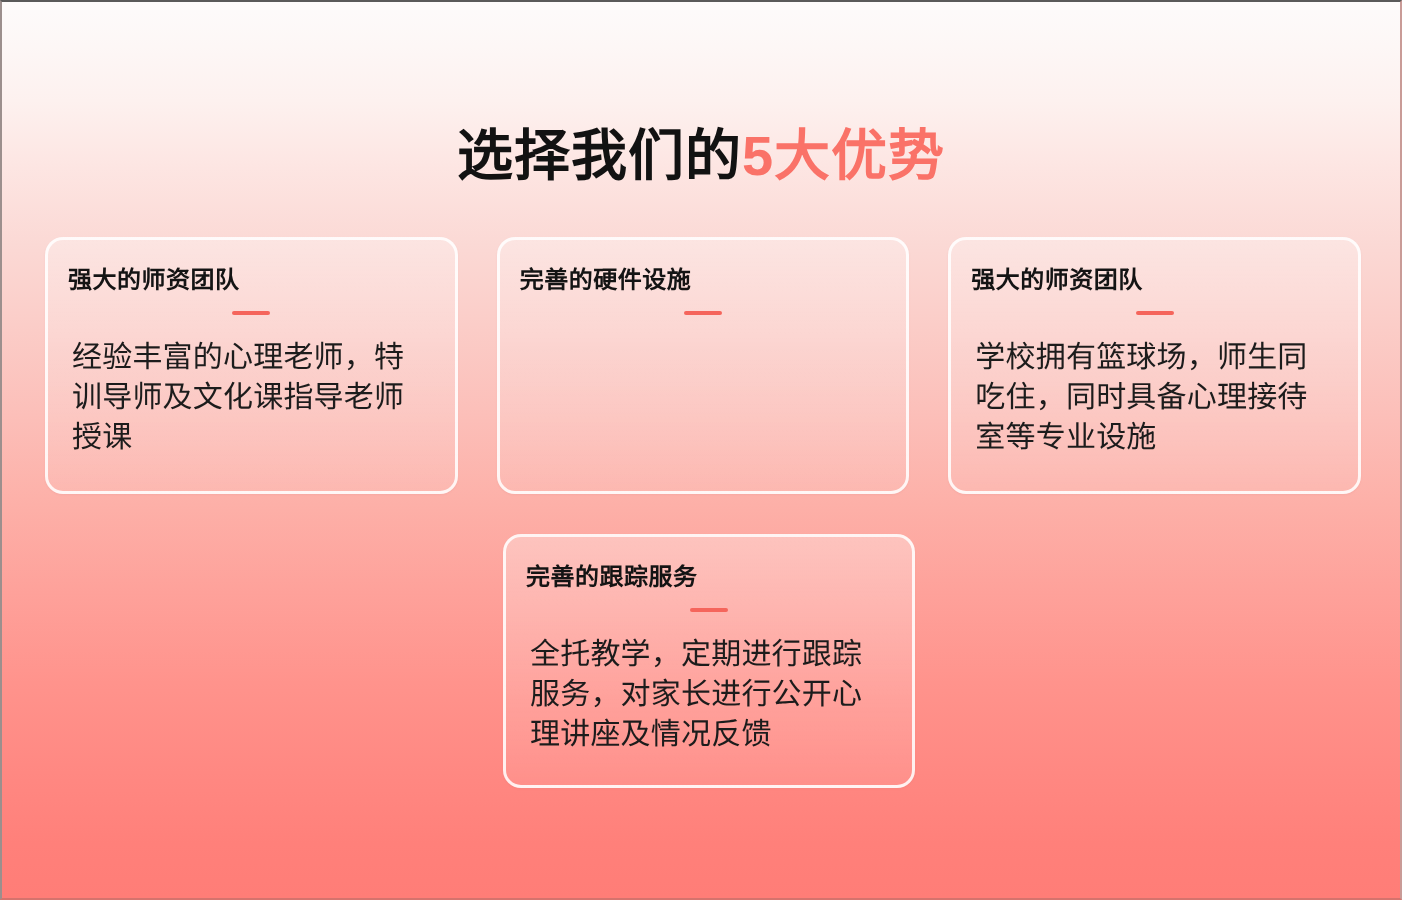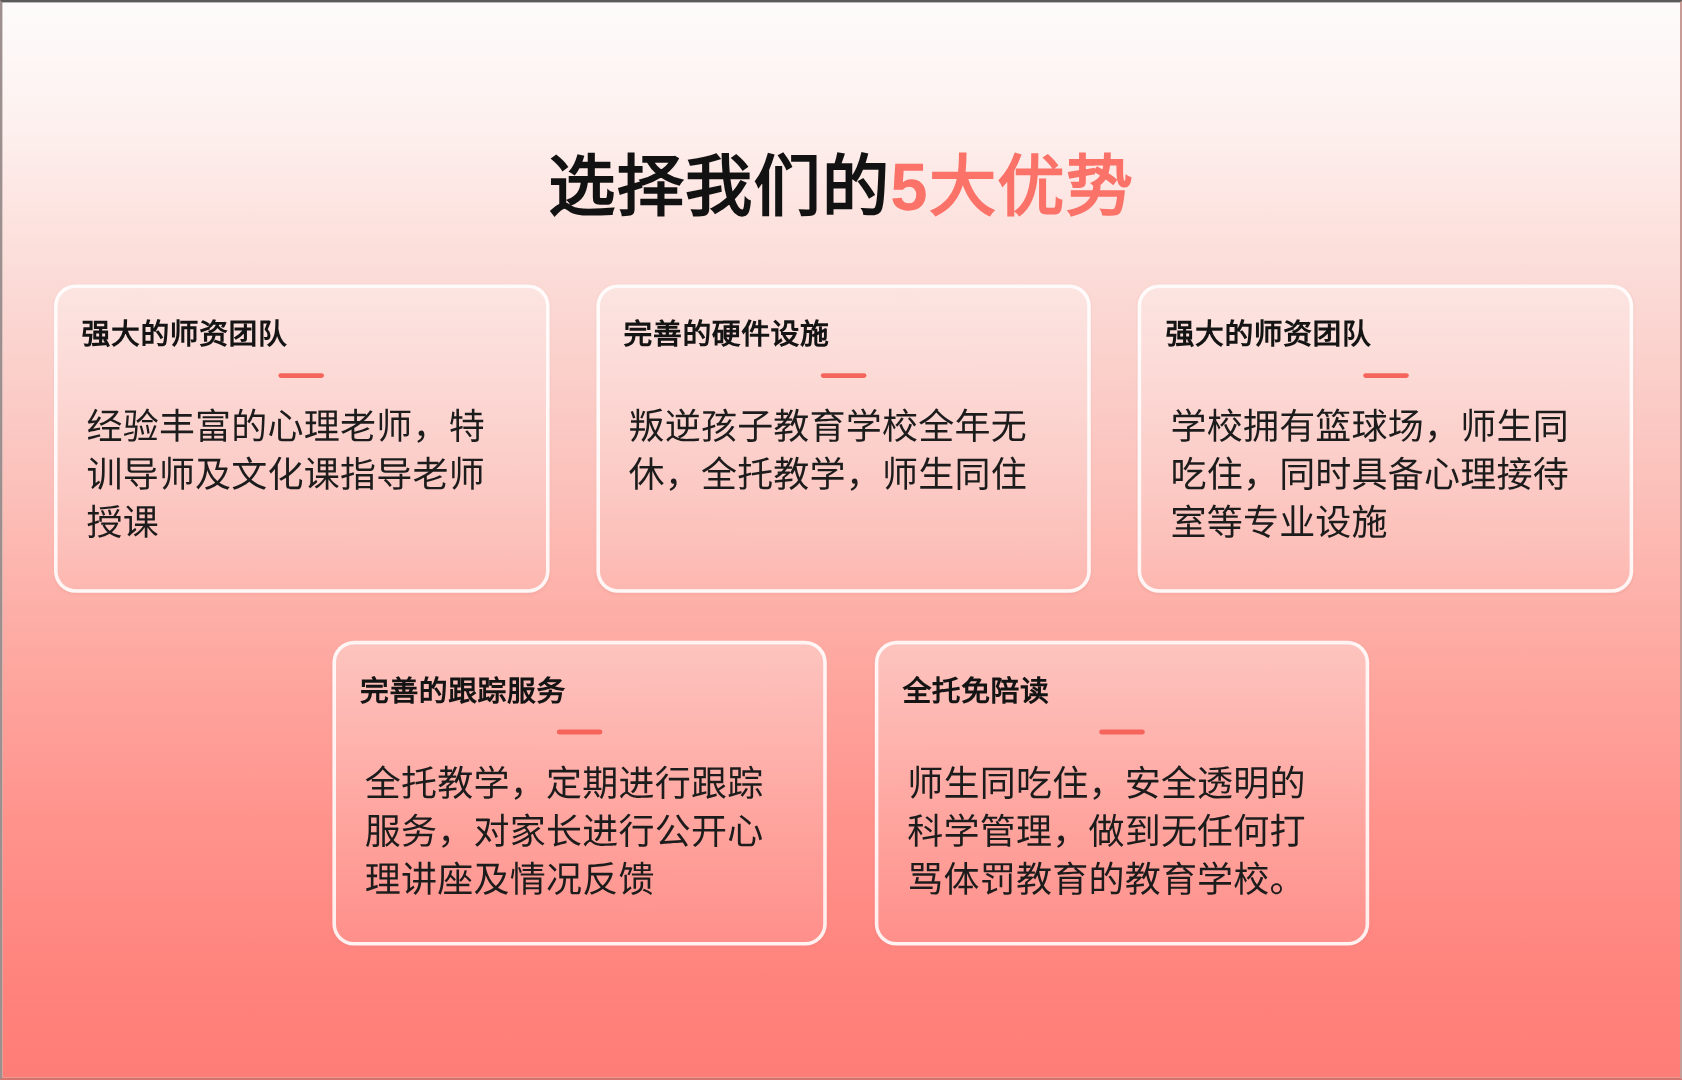--- a/index.html
+++ b/index.html
@@ -146,40 +146,34 @@
 
     <div class="card">
       <h2 class="card-title">强大的师资团队</h2>
       <div class="card-divider"></div>
       <p class="card-body">经验丰富的心理老师，特训导师及文化课指导老师授课</p>
     </div>
 
     <div class="card">
       <h2 class="card-title">完善的硬件设施</h2>
       <div class="card-divider"></div>
-      <p class="card-body">叛逆孩子教育学校全年无休，全托教学，师生同住</p>
     </div>
 
     <div class="card">
       <h2 class="card-title">强大的师资团队</h2>
       <div class="card-divider"></div>
       <p class="card-body">学校拥有篮球场，师生同吃住，同时具备心理接待室等专业设施</p>
     </div>
 
   </div>
 
   <div class="row row-2">
 
     <div class="card">
       <h2 class="card-title">完善的跟踪服务</h2>
       <div class="card-divider"></div>
       <p class="card-body">全托教学，定期进行跟踪服务，对家长进行公开心理讲座及情况反馈</p>
     </div>
 
-    <div class="card">
-      <h2 class="card-title">全托免陪读</h2>
-      <div class="card-divider"></div>
-      <p class="card-body">师生同吃住，安全透明的科学管理，做到无任何打骂体罚教育的教育学校。</p>
-    </div>
 
   </div>
 
 </div>
 
 </body></html>

